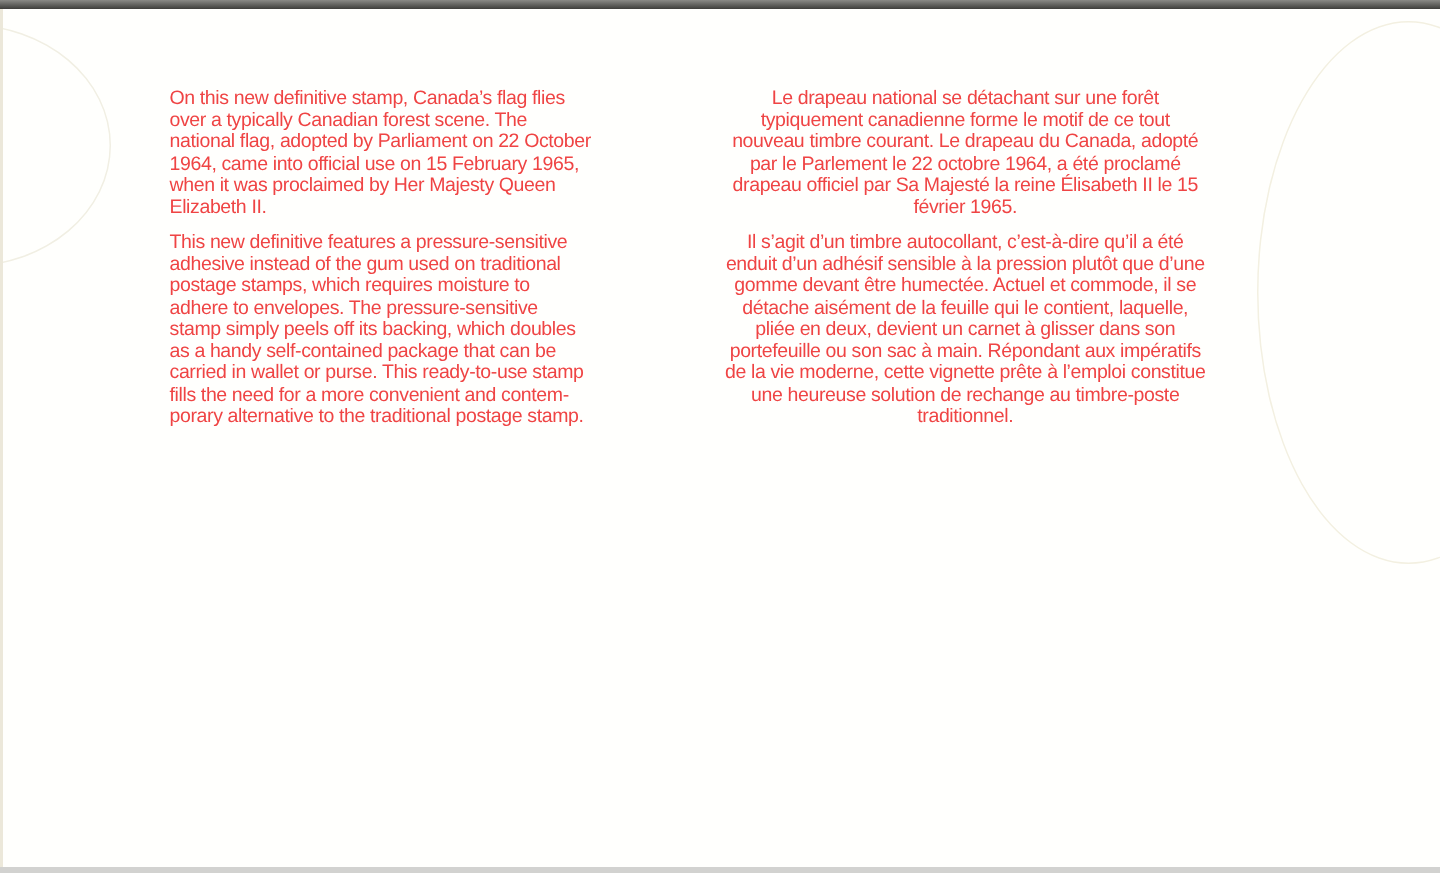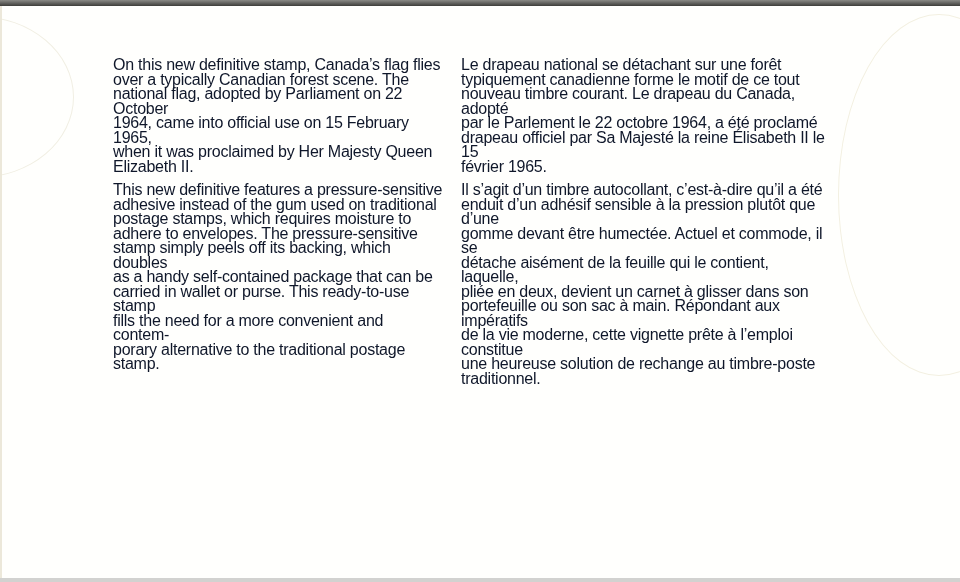--- a/index.html
+++ b/index.html
@@ -25,25 +25,25 @@
       position: absolute; left: 2px; top: 6px; width: 958px; height: 572px;
       background: #fffffd;
     }
     .flap {
       position: absolute; border: 1px solid #f1eedf; border-radius: 50%;
     }
     .flap-left { left: -120px; top: 10px; width: 190px; height: 160px; border-color: #f1efe3; }
     .flap-right { right: -80px; top: 8px; width: 200px; height: 360px; border-color: #f3f0e1; }
     .col {
       position: absolute; top: 58px;
-      font-size: 16px; line-height: 14.5px; color: #0f172a;
+      font-size: 13px; line-height: 14.5px; color: #ef4444;
       letter-spacing: -0.25px;
     }
     .col-en { left: 113px; width: 330px; }
-    .col-fr { left: 461px; width: 365px; }
+    .col-fr { left: 461px; width: 365px; text-align: center; }
     .col p { margin: 0 0 9px 0; white-space: pre-line; }
   </style>
 </head>
 <body>
 
 <div class="paper">
   <div class="flap flap-left"></div>
   <div class="flap flap-right"></div>
 </div>
 <div class="top-edge"></div>

